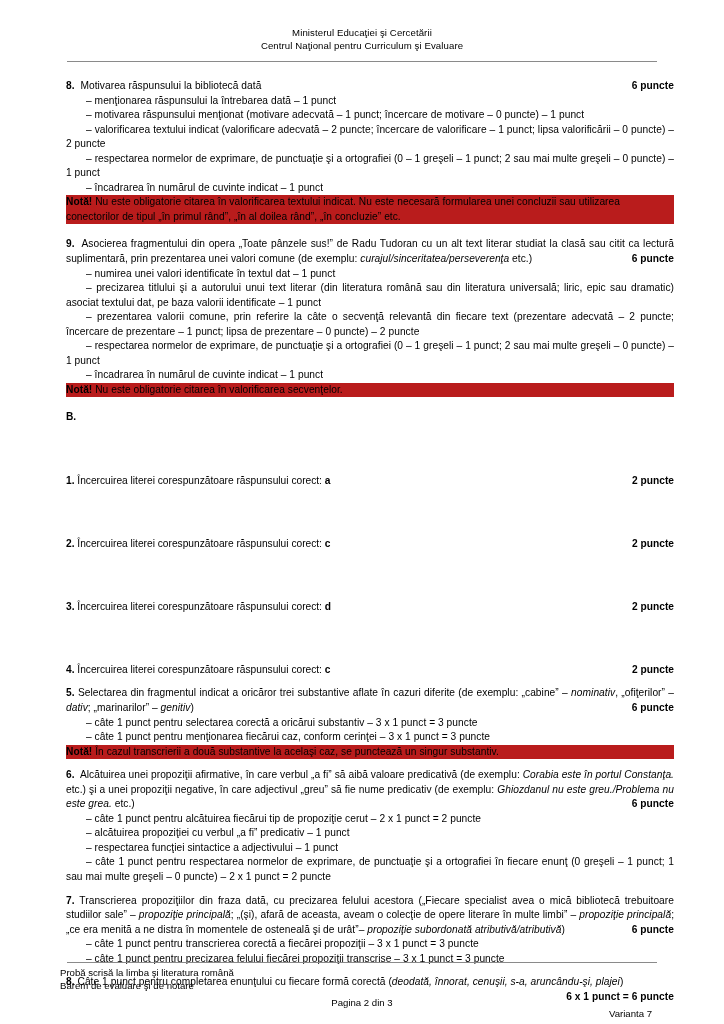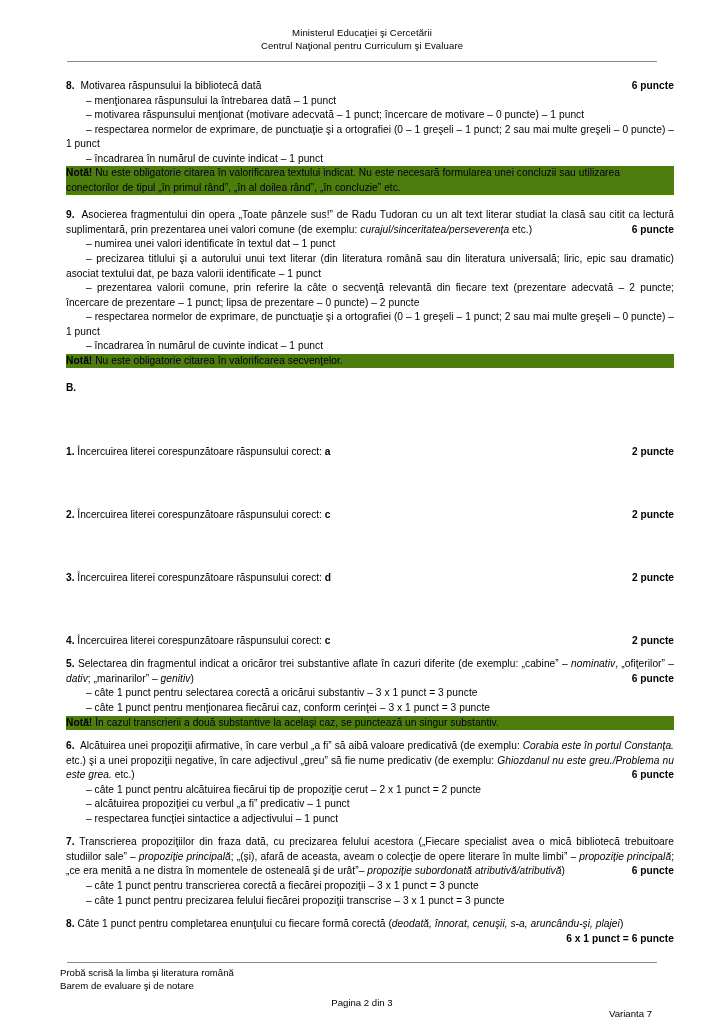--- a/index.html
+++ b/index.html
@@ -74,21 +74,21 @@
     float: right;
     margin-left: 8px;
   }
 
   
   .sub {
     text-indent: 20px;
   }
 
   .nota {
-    background: #4d7c0f;
+    background: #b91c1c;
     font-size: 10.2px;
     line-height: 14.55px;
     text-align: left;
     margin: 0;
     padding: 0 1px 0 0;
   }
   .gap-m { height: 9px; }
   .gap-l { height: 13px; }
 
   .sec-label { font-weight: bold; font-size: 10.2px; line-height: 14.55px; }
@@ -149,20 +149,21 @@
     <div class="hline">Centrul Naţional pentru Curriculum şi Evaluare</div>
   </div>
   <div class="header-rule"></div>
 
   <div class="content">
 
     <div>
       <p class="item-head clearfix left"><span class="pts">6 puncte</span><span class="b">8.</span>&nbsp; <span>Motivarea răspunsului la bibliotecă dată</span></p>
       <p class="sub left">– menţionarea răspunsului la întrebarea dată – 1 punct</p>
       <p class="sub left">– motivarea răspunsului menţionat (motivare adecvată – 1 punct; încercare de motivare – 0 puncte) – 1 punct</p>
+      <p class="sub just">– valorificarea textului indicat (valorificare adecvată – 2 puncte; încercare de valorificare – 1 punct; lipsa valorificării – 0 puncte) – 2 puncte</p>
       <p class="sub just">– respectarea normelor de exprimare, de punctuaţie şi a ortografiei (0 – 1 greşeli – 1 punct; 2 sau mai multe greşeli – 0 puncte) – 1 punct</p>
       <p class="sub left">– încadrarea în numărul de cuvinte indicat – 1 punct</p>
       <p class="nota"><span class="b">Notă!</span><span> Nu este obligatorie citarea în valorificarea textului indicat. Nu este necesară formularea unei concluzii sau utilizarea conectorilor de tipul „în primul rând”, „în al doilea rând”, „în concluzie” etc.</span></p>
     </div>
 
     <div class="gap-l"></div>
 
     <div>
       <p class="just"><span class="b">9.</span>&nbsp; <span>Asocierea fragmentului din opera „Toate pânzele sus!” de Radu Tudoran cu un alt text literar studiat la clasă sau citit ca lectură suplimentară, prin prezentarea unei valori comune (de exemplu: </span><span class="i">curajul/sinceritatea/perseverenţa</span><span> etc.)</span><span style="float:right" class="b">6 puncte</span></p>
       <p class="sub left">– numirea unei valori identificate în textul dat – 1 punct</p>
@@ -204,20 +205,21 @@
         <p class="nota"><span class="b">Notă!</span><span> În cazul transcrierii a două substantive la acelaşi caz, se punctează un singur substantiv.</span></p>
       </div>
 
       <div class="gap-m"></div>
 
       <div>
         <p class="just"><span class="b">6.</span>&nbsp; <span>Alcătuirea unei propoziţii afirmative, în care verbul „a fi” să aibă valoare predicativă (de exemplu: </span><span class="i">Corabia este în portul Constanţa.</span><span> etc.) şi a unei propoziţii negative, în care adjectivul „greu” să fie nume predicativ (de exemplu: </span><span class="i">Ghiozdanul nu este greu./Problema nu este grea.</span><span> etc.)</span><span style="float:right" class="b">6 puncte</span></p>
         <p class="sub left">– câte 1 punct pentru alcătuirea fiecărui tip de propoziţie cerut – 2 x 1 punct = 2 puncte</p>
         <p class="sub left">– alcătuirea propoziţiei cu verbul „a fi” predicativ – 1 punct</p>
         <p class="sub left">– respectarea funcţiei sintactice a adjectivului – 1 punct</p>
+        <p class="sub just">– câte 1 punct pentru respectarea normelor de exprimare, de punctuaţie şi a ortografiei în fiecare enunţ (0 greşeli – 1 punct; 1 sau mai multe greşeli – 0 puncte) – 2 x 1 punct = 2 puncte</p>
       </div>
 
       <div class="gap-m"></div>
 
       <div>
         <p class="just"><span class="b">7.</span> <span>Transcrierea propoziţiilor din fraza dată, cu precizarea felului acestora („Fiecare specialist avea o mică bibliotecă trebuitoare studiilor sale” – </span><span class="i">propoziţie principală</span><span>; „(şi), afară de aceasta, aveam o colecţie de opere literare în multe limbi” – </span><span class="i">propoziţie principală</span><span>; „ce era menită a ne distra în momentele de osteneală şi de urât”– </span><span class="i">propoziţie subordonată atributivă/atributivă</span><span>)</span><span style="float:right" class="b">6 puncte</span></p>
         <p class="sub left">– câte 1 punct pentru transcrierea corectă a fiecărei propoziţii – 3 x 1 punct = 3 puncte</p>
         <p class="sub left">– câte 1 punct pentru precizarea felului fiecărei propoziţii transcrise – 3 x 1 punct = 3 puncte</p>
       </div>
 

